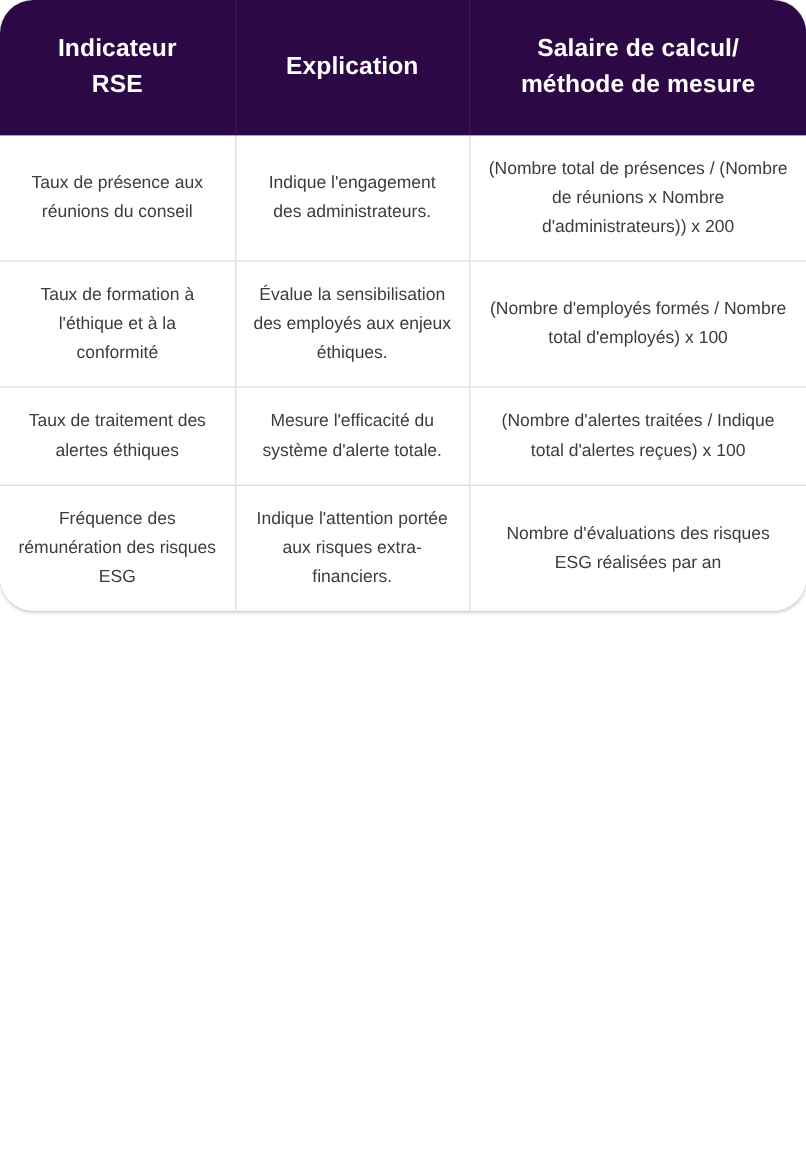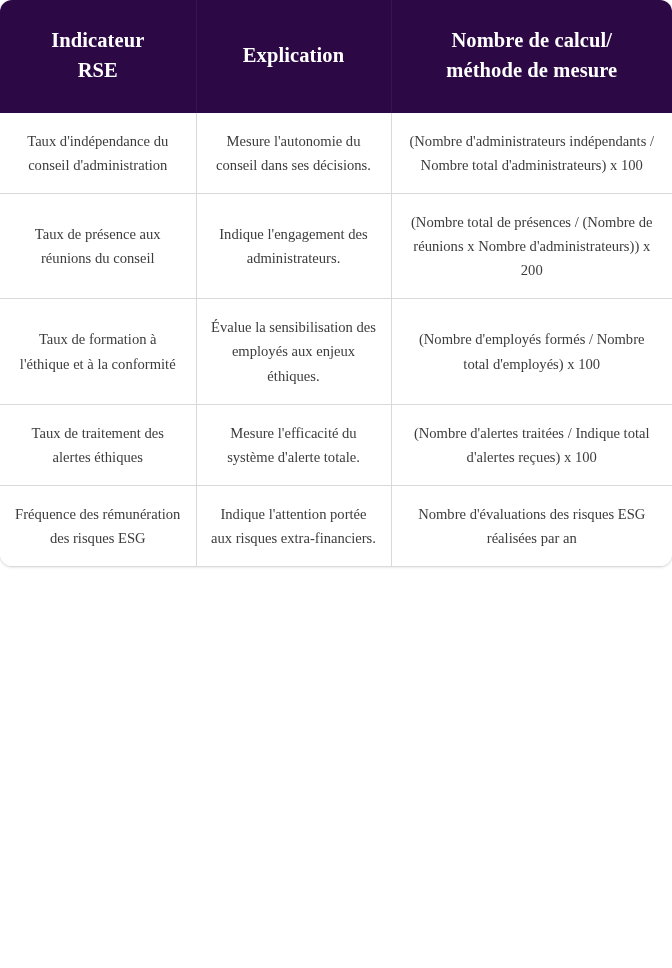--- a/index.html
+++ b/index.html
@@ -21,25 +21,24 @@
     display: flex;
     flex-direction: column;
     align-items: center;
     justify-content: flex-start;
   }
 
   .rse-table {
     width: 672px;
     border-collapse: collapse;
     table-layout: fixed;
-    border-radius: 12px;
+    border-radius: 28px;
     overflow: hidden;
     background: #ffffff;
     box-shadow: 0 1px 3px rgba(0,0,0,0.18), 0 0 0 0.5px rgba(0,0,0,0.06);
-    font-family: Liberation Serif, serif;
   }
 
   .rse-table thead th {
     background: #2c0845;
     color: #ffffff;
     font-size: 20.5px;
     font-weight: bold;
     line-height: 1.45;
     text-align: center;
     vertical-align: middle;
@@ -89,31 +88,26 @@
     <thead>
       <tr>
         <th>
           <span>Indicateur</span><br>
           <span>RSE</span>
         </th>
         <th>
           <span>Explication</span>
         </th>
         <th>
-          <span>Nombre de calcul/</span><br>
+          <span>Salaire de calcul/</span><br>
           <span>méthode de mesure</span>
         </th>
       </tr>
     </thead>
     <tbody>
-      <tr>
-        <td>Taux d'indépendance du conseil d'administration</td>
-        <td>Mesure l'autonomie du conseil dans ses décisions.</td>
-        <td>(Nombre d'administrateurs indépendants / Nombre total d'administrateurs) x 100</td>
-      </tr>
       <tr>
         <td>Taux de présence aux réunions du conseil</td>
         <td>Indique l'engagement des administrateurs.</td>
         <td>(Nombre total de présences / (Nombre de réunions x Nombre d'administrateurs)) x 200</td>
       </tr>
       <tr>
         <td>Taux de formation à l'éthique et à la conformité</td>
         <td>Évalue la sensibilisation des employés aux enjeux éthiques.</td>
         <td>(Nombre d'employés formés / Nombre total d'employés) x 100</td>
       </tr>

